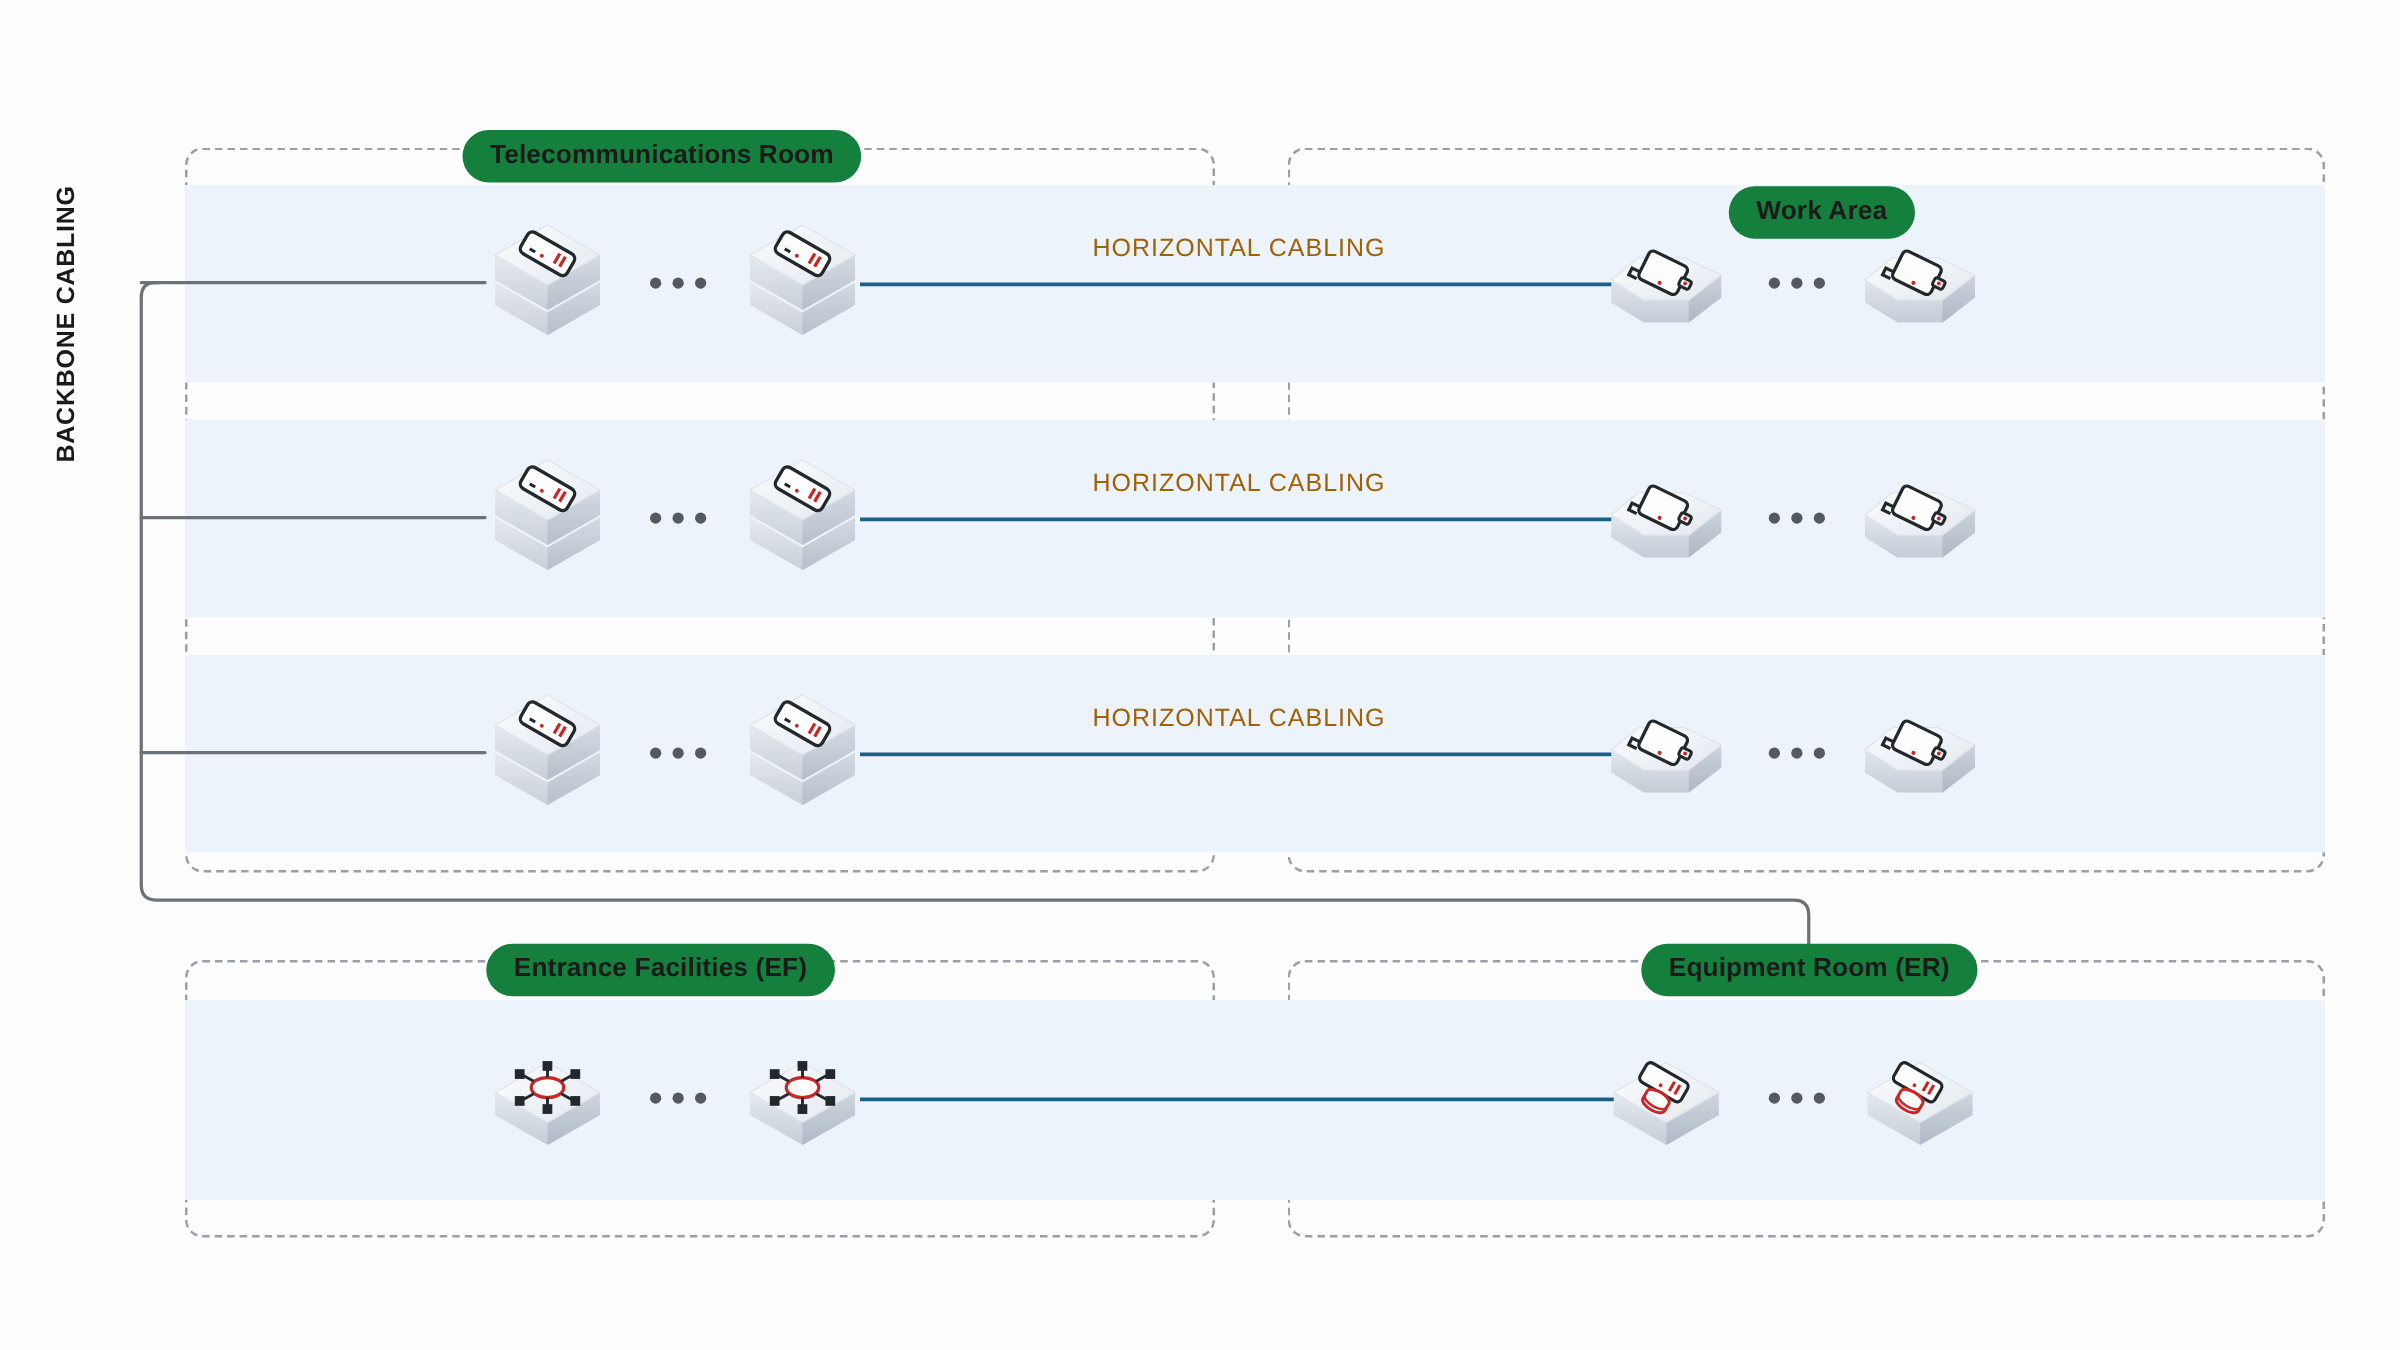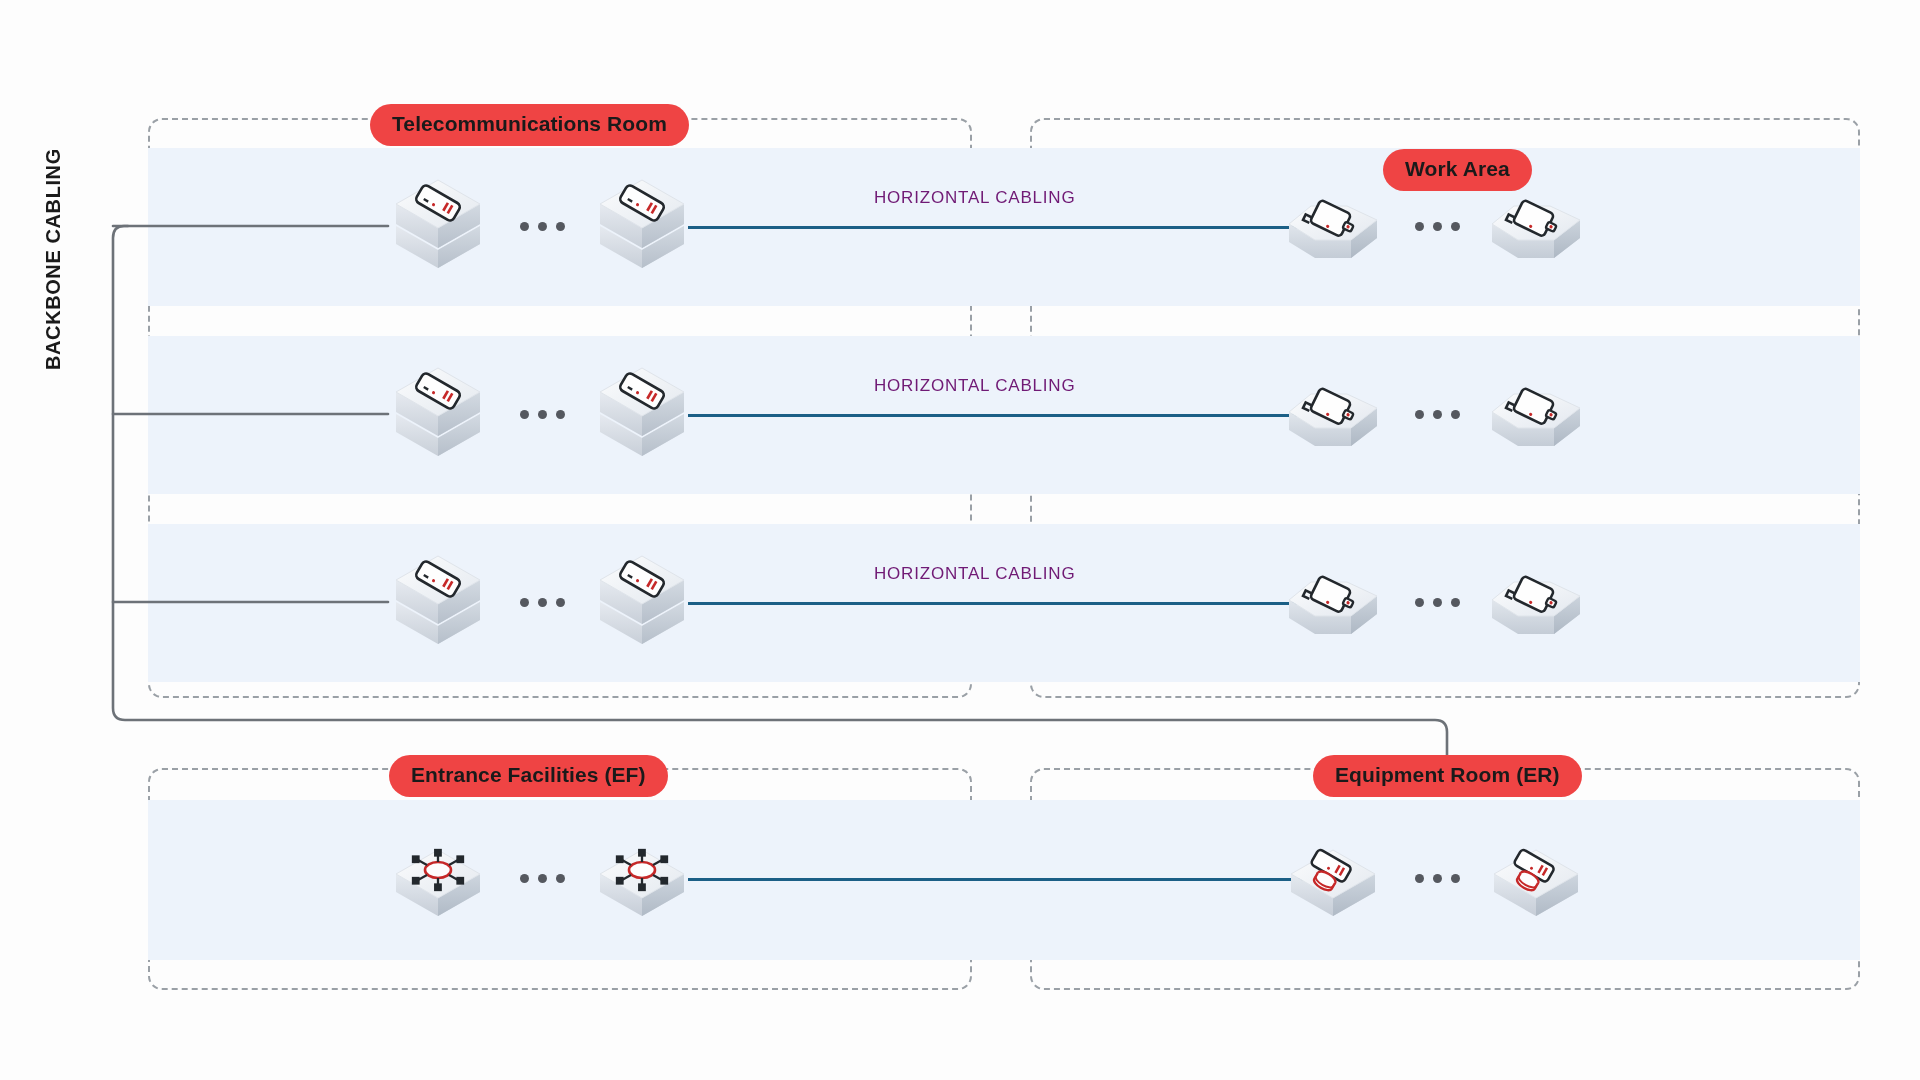--- a/index.html
+++ b/index.html
@@ -24,21 +24,21 @@
     background: transparent;
   }
   .zone-tr  { left: 148px;  top: 118px;  width: 824px;  height: 580px; }
   .zone-wa  { left: 1030px; top: 118px;  width: 830px;  height: 580px; }
   .zone-ef  { left: 148px;  top: 768px;  width: 824px;  height: 222px; }
   .zone-er  { left: 1030px; top: 768px;  width: 830px;  height: 222px; }
 
   
   .pill {
     position: absolute;
-    background: #ef4444;
+    background: #15803d;
     border-radius: 999px;
     padding: 7px 22px 9px 22px;
     font-size: 21px;
     font-weight: 600;
     color: #1a1a1a;
     white-space: nowrap;
     letter-spacing: 0.1px;
     line-height: 1.25;
     z-index: 6;
   }
@@ -93,23 +93,23 @@
     letter-spacing: 0.6px;
     white-space: nowrap;
     transform: rotate(-90deg);
     transform-origin: left top;
     z-index: 5;
   }
 
   
   .hcap {
     position: absolute;
-    font-size: 17px;
+    font-size: 20px;
     font-weight: 500;
-    color: #701a75;
+    color: #a16207;
     letter-spacing: 0.8px;
     white-space: nowrap;
     z-index: 5;
   }
   .hcap-1 { left: 874px; top: 188px; }
   .hcap-2 { left: 874px; top: 376px; }
   .hcap-3 { left: 874px; top: 564px; }
 
   
   .node {

